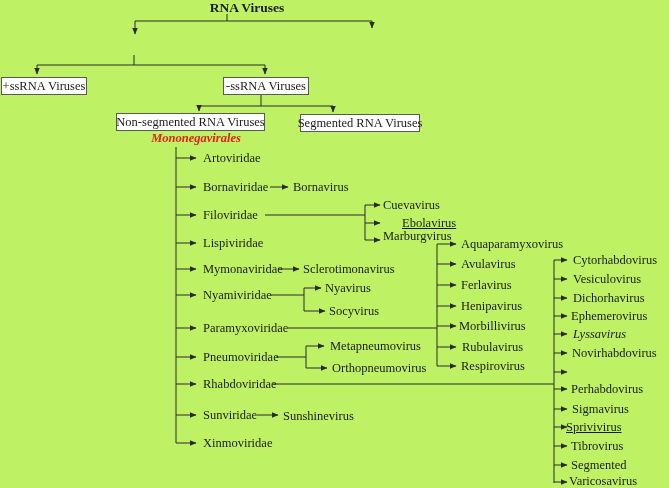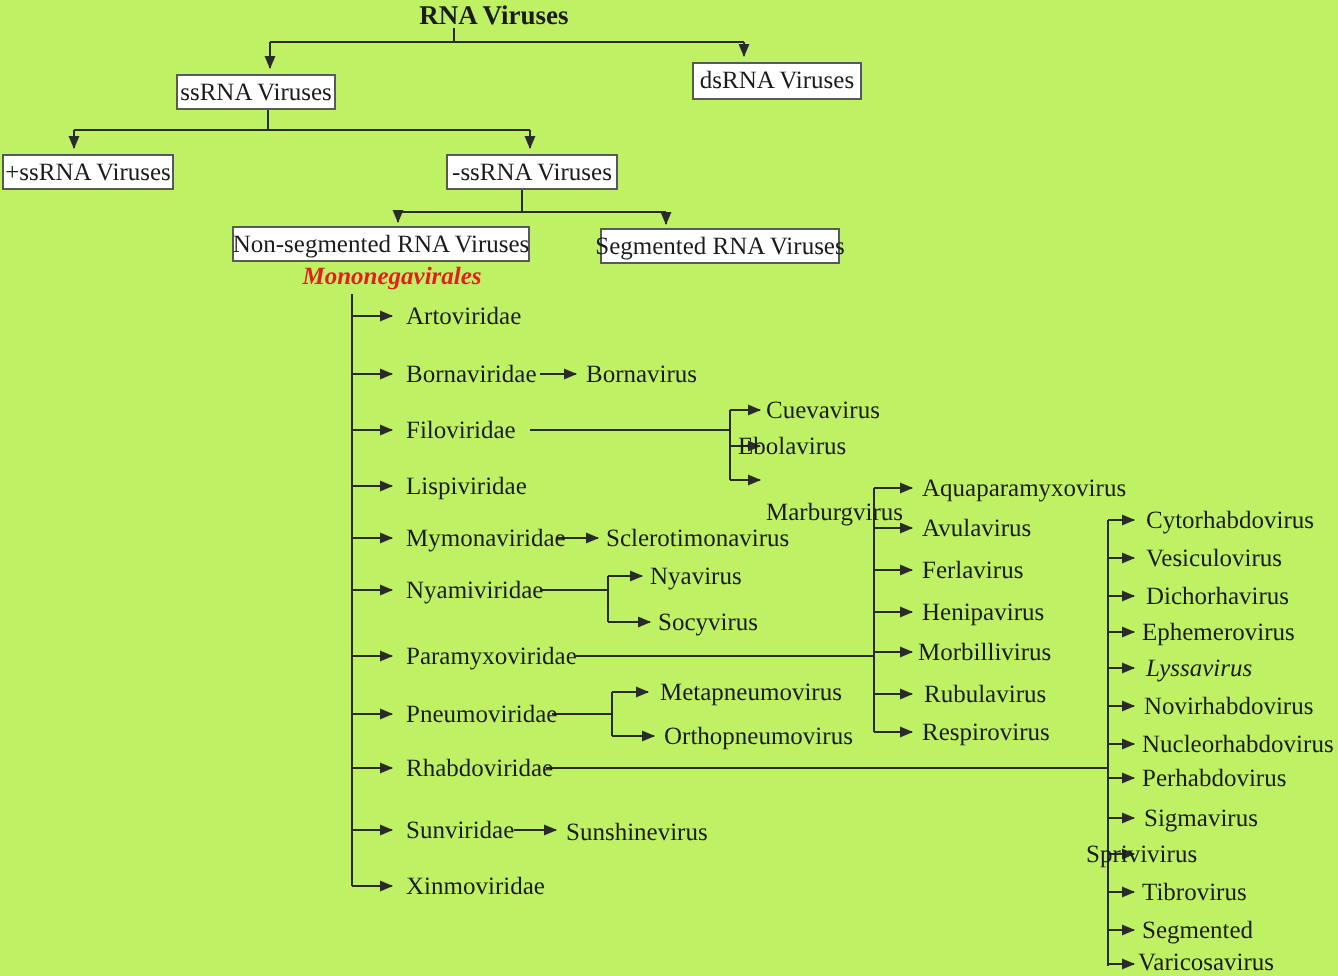--- a/index.html
+++ b/index.html
@@ -115,22 +115,20 @@
       <path d="M554,446 H567" marker-end="url(#arr)"></path>
       <path d="M554,465 H567" marker-end="url(#arr)"></path>
       <path d="M554,482 H567" marker-end="url(#arr)"></path>
 
       <path d="M257,415 H278" marker-end="url(#arr)"></path>
     </g>
   </svg>
 
   <div class="title" style="left:187px;top:0;width:120px;">RNA Viruses</div>
 
-  <div class="node" style="left:88px;top:37px;width:78px;height:16px;">ssRNA Viruses</div>
-  <div class="node" style="left:346px;top:31px;width:83px;height:17px;">dsRNA Viruses</div>
   <div class="node" style="left:1px;top:77px;width:84px;height:16px;">+ssRNA Viruses</div>
   <div class="node" style="left:116px;top:113px;width:147px;height:16px;">Non-segmented RNA Viruses</div>
   <div class="node" style="left:223px;top:77px;width:84px;height:16px;">-ssRNA Viruses</div>
   <div class="node" style="left:300px;top:114px;width:118px;height:16px;">Segmented RNA Viruses</div>
 
   <div class="order" style="left:136px;top:131px;width:120px;color:#e31e1e;">Mononegavirales</div>
 
   <div class="lbl" style="left:203px;top:158px;">Artoviridae</div>
   <div class="lbl" style="left:203px;top:187px;">Bornaviridae</div>
   <div class="lbl" style="left:203px;top:215px;">Filoviridae</div>
@@ -139,22 +137,22 @@
   <div class="lbl" style="left:203px;top:295px;">Nyamiviridae</div>
   <div class="lbl" style="left:203px;top:328px;">Paramyxoviridae</div>
   <div class="lbl" style="left:203px;top:357px;">Pneumoviridae</div>
   <div class="lbl" style="left:203px;top:384px;">Rhabdoviridae</div>
   <div class="lbl" style="left:203px;top:415px;">Sunviridae</div>
   <div class="lbl" style="left:203px;top:443px;">Xinmoviridae</div>
 
   <div class="lbl" style="left:293px;top:187px;">Bornavirus</div>
 
   <div class="lbl" style="left:383px;top:205px;">Cuevavirus</div>
-  <div class="lbl" style="left:369px;top:223px;">Ebolavirus</div>
-  <div class="lbl" style="left:383px;top:256px;">Marburgvirus</div>
+  <div class="lbl" style="left:402px;top:223px;text-decoration:underline;">Ebolavirus</div>
+  <div class="lbl" style="left:383px;top:236px;">Marburgvirus</div>
 
   <div class="lbl" style="left:303px;top:269px;">Sclerotimonavirus</div>
 
   <div class="lbl" style="left:325px;top:288px;">Nyavirus</div>
   <div class="lbl" style="left:329px;top:311px;">Socyvirus</div>
 
   <div class="lbl" style="left:461px;top:244px;">Aquaparamyxovirus</div>
   <div class="lbl" style="left:461px;top:264px;">Avulavirus</div>
   <div class="lbl" style="left:461px;top:285px;">Ferlavirus</div>
   <div class="lbl" style="left:461px;top:306px;">Henipavirus</div>
@@ -164,23 +162,22 @@
 
   <div class="lbl" style="left:330px;top:346px;">Metapneumovirus</div>
   <div class="lbl" style="left:332px;top:368px;">Orthopneumovirus</div>
 
   <div class="lbl" style="left:573px;top:260px;">Cytorhabdovirus</div>
   <div class="lbl" style="left:573px;top:279px;">Vesiculovirus</div>
   <div class="lbl" style="left:573px;top:298px;">Dichorhavirus</div>
   <div class="lbl" style="left:571px;top:316px;">Ephemerovirus</div>
   <div class="lbl" style="left:573px;top:334px;font-style:italic;">Lyssavirus</div>
   <div class="lbl" style="left:572px;top:353px;">Novirhabdovirus</div>
-  <div class="lbl" style="left:571px;top:372px;">Nucleorhabdovirus</div>
   <div class="lbl" style="left:571px;top:389px;">Perhabdovirus</div>
   <div class="lbl" style="left:572px;top:409px;">Sigmavirus</div>
-  <div class="lbl" style="left:543px;top:427px;">Sprivivirus</div>
+  <div class="lbl" style="left:566px;top:427px;text-decoration:underline;">Sprivivirus</div>
   <div class="lbl" style="left:571px;top:446px;">Tibrovirus</div>
   <div class="lbl" style="left:571px;top:465px;">Segmented</div>
   <div class="lbl" style="left:569px;top:481px;">Varicosavirus</div>
 
   <div class="lbl" style="left:283px;top:416px;">Sunshinevirus</div>
 
 </div>
 
 </body></html>

